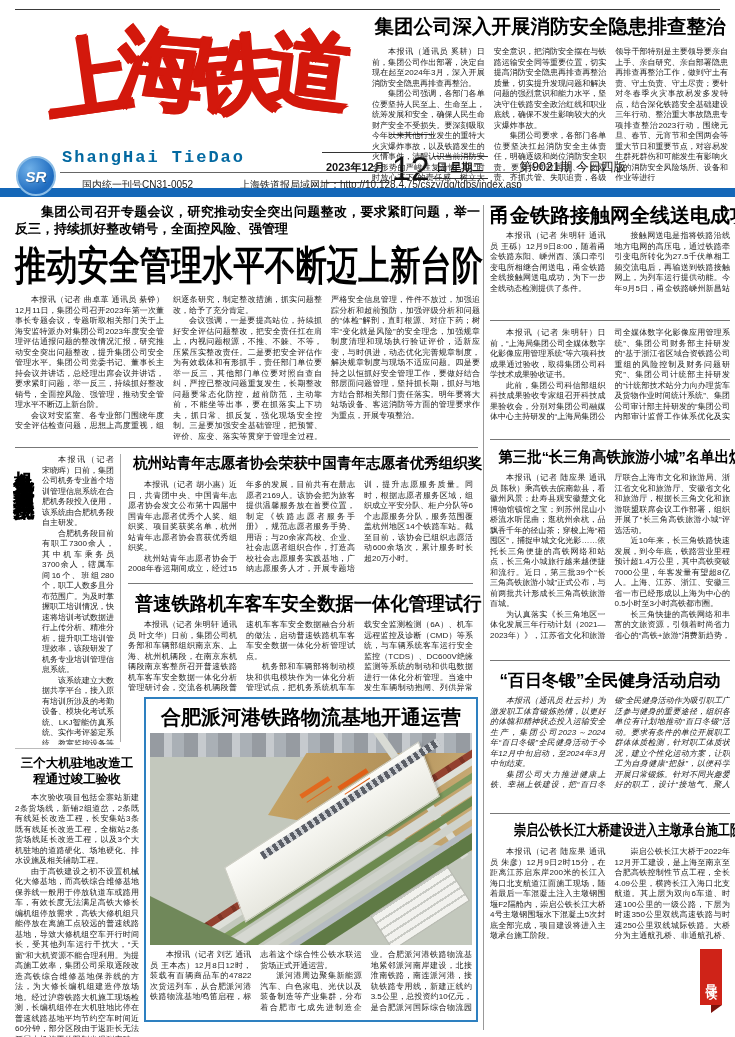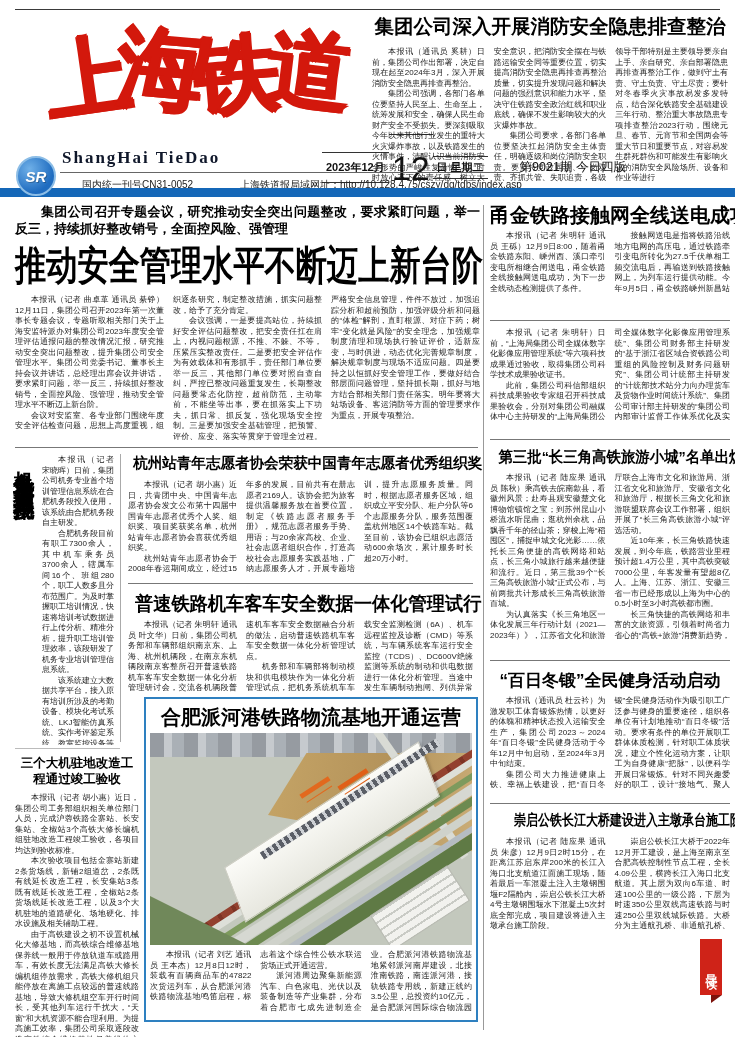--- a/index.html
+++ b/index.html
@@ -17,21 +17,21 @@
 
   
   .top-rule { position:absolute; left:15px; top:9px; width:705px; height:1px; background:#3a3a3a; }
   .brand { position:absolute; left:44px; top:24px; letter-spacing:-12px; white-space:nowrap; }
   .brand span { display:inline-block; font-family:"DejaVu Serif","Liberation Serif",serif; font-weight:bold; font-size:86px; line-height:1.1;
                 color:#d3180c; text-shadow:2px 1px 0 #d3180c, -1px 1px 0 #d3180c, 1px -1px 0 #d3180c; }
   .bc1 { transform:rotate(-8deg) translateY(7px); }
   .bc2 { transform:rotate(5deg) translateY(-3px) scale(1.03); }
   .bc3 { transform:rotate(-5deg) translateY(3px); }
   .bc4 { transform:rotate(7deg) translateY(-2px); }
-  .romanized { position:absolute; left:62px; top:148px; font-family:Liberation Serif, serif; font-weight:bold; font-size:17px; letter-spacing:2px; color:#0f172a; }
+  .romanized { position:absolute; left:62px; top:148px; font-family:Liberation Mono, monospace; font-weight:bold; font-size:17px; letter-spacing:2px; color:#0369a1; }
   .dateblock { position:absolute; left:322px; top:134px; display:flex; align-items:center; color:#111; }
   .date-seg1 { font-size:11px; font-weight:bold; border-top:1px solid #333; border-bottom:1px solid #333; padding:7px 4px; }
   .date-day { font-size:34px; font-weight:400; line-height:1; padding:16px 3px; border-top:1px solid #333; }
   .date-seg2 { font-size:11px; font-weight:bold; border-top:1px solid #333; border-bottom:1px solid #333; padding:3px 4px; }
   .date-issue { font-size:12.5px; font-weight:normal; margin-left:32px; }
   .mast-line2 { position:absolute; left:60px; top:172px; width:460px; height:1px; background:#666; }
   .logo { position:absolute; left:16px; top:156px; width:40px; height:40px; border-radius:50%;
           background:radial-gradient(circle at 32% 30%, #6fb0e8, #1f6cc0 68%); border:2px solid #8cbde6;
           display:flex; align-items:center; justify-content:center; color:#fff; font-style:italic; font-weight:bold; font-size:15px; z-index:5;
           text-shadow:1px 1px 0 rgba(0,0,0,.25); }
@@ -181,21 +181,21 @@
     <hr class="rule" style="margin-bottom:7px;">
     <div class="ttl r-ttl15">第三批“长三角高铁旅游小城”名单出炉</div>
     <div class="t8 cols2" style="height:178px;margin-bottom:9px;">
       <p>本报讯（记者 陆应果 通讯员 陈秋）乘高铁去皖南歙县，看徽州风景；赴寿县观安徽楚文化博物馆镇馆之宝；到苏州昆山小桥流水听昆曲；逛杭州余杭，品飘香千年的径山茶；穿梭上海“稻囤区”，捕捉申城文化光影……依托长三角便捷的高铁网络和站点，长三角小城旅行越来越便捷和流行。近日，第三批39个“长三角高铁旅游小城”正式公布，与前两批共计形成长三角高铁旅游百城。</p>
       <p>为认真落实《长三角地区一体化发展三年行动计划（2021—2023年）》，江苏省文化和旅游厅联合上海市文化和旅游局、浙江省文化和旅游厅、安徽省文化和旅游厅，根据长三角文化和旅游联盟联席会议工作部署，组织开展了“长三角高铁旅游小城”评选活动。</p>
       <p>近10年来，长三角铁路快速发展，到今年底，铁路营业里程预计超1.4万公里，其中高铁突破7000公里，年客发量有望超8亿人。上海、江苏、浙江、安徽三省一市已经形成以上海为中心的0.5小时至3小时高铁都市圈。</p>
       <p>长三角快捷的高铁网络和丰富的文旅资源，引领着时尚省力省心的“高铁+旅游”消费新趋势，满足了市民游客对美好生活向往的新需要。业内人士指出，未来“长三角高铁旅游小城”将形成品牌效应，连线成圈，推出更多跨区域、主题化的精品旅游线路和特色文旅产品，以“高铁+旅游”助力区域经济社会发展。</p>
     </div>
     <hr class="rule" style="margin-bottom:8px;">
     <div class="ttl r-ttl17">“百日冬锻”全民健身活动启动</div>
-    <div class="t8 cols2" style="height:100px;margin-bottom:7px;">
+    <div class="t8 cols2" style="height:100px;margin-bottom:17px;font-style:italic;">
       <p>本报讯（通讯员 杜云衿）为激发职工体育锻炼热情，以更好的体魄和精神状态投入运输安全生产，集团公司2023～2024年“百日冬锻”全民健身活动于今年12月中旬启动，至2024年3月中旬结束。</p>
       <p>集团公司大力推进健康上铁、幸福上铁建设，把“百日冬锻”全民健身活动作为吸引职工广泛参与健身的重要途径，组织各单位有计划地推动“百日冬锻”活动。要求有条件的单位开展职工群体体质检测，针对职工体质状况，建立个性化运动方案，让职工为自身健康“把脉”，以便科学开展日常锻炼。针对不同兴趣爱好的职工，设计“接地气、聚人气”的大众健身活动方案，因地制宜组织踢毽子、篮球赛、掷飞镖、打太极拳等小型多样的体育活动，营造“我运动、我健康、我快乐”的氛围。充分利用职工网络健步走小程序和“上铁职工家园”App文体场馆预约功能，不断扩大职工参与面。</p>
 
     </div>
     <hr class="rule" style="margin-bottom:7px;">
     <div class="ttl r-ttl15b">崇启公铁长江大桥建设进入主墩承台施工阶段</div>
     <div class="t8 cols2" style="height:102px;">
       <p>本报讯（记者 陆应果 通讯员 朱彦）12月9日2时15分，在距离江苏启东岸200米的长江入海口北支航道江面施工现场，随着最后一车混凝土注入主墩钢围堰F2隔舱内，崇启公铁长江大桥4号主墩钢围堰水下混凝土5次封底全部完成，项目建设将进入主墩承台施工阶段。</p>
       <p>崇启公铁长江大桥于2022年12月开工建设，是上海至南京至合肥高铁控制性节点工程，全长4.09公里，横跨长江入海口北支航道。其上层为双向6车道、时速100公里的一级公路，下层为时速350公里双线高速铁路与时速250公里双线城际铁路。大桥分为主通航孔桥、非通航孔桥、南北岸公铁合建引桥、南北岸单建铁路引桥，其中主通航孔桥为主跨400米双塔双索面钢桁结合梁斜拉桥，是世界最大跨度双塔双索面公铁两用无砟轨道斜拉桥。主通航孔桥3号主墩、4号主墩分别为南主塔基、北主塔基。</p>
     </div>
@@ -230,21 +230,20 @@
         <p>机务部和车辆部将制动模块和供电模块作为一体化分析管理试点，把机务系统机车车载安全监测检测（6A）、机车远程监控及诊断（CMD）等系统，与车辆系统客车运行安全监控（TCDS）、DC600V绝缘监测等系统的制动和供电数据进行一体化分析管理。当途中发生车辆制动抱闸、列供异常冒烟等报警，安全生产指挥中心数据分析员在按正常流程处置时，可同时对报警时间段前后的机车客车安全数据进行比对分析，精准判断故障点，从而根据分析结果辅助应急指挥人员决断。</p>
 
       </div>
     </div>
   </div>
 
   <div class="daji-hr"></div>
   <div class="daji">
     <div class="daji-title">三个大机驻地改造工程通过竣工验收</div>
     <div class="t8 daji-body">
-      <p>本报讯（记者 胡小惠）近日，集团公司工务部组织相关单位部门人员，完成沪蓉铁路金寨站、长安集站、全椒站3个高铁大修长编机组驻地改造工程竣工验收，各项目均达到验收标准。</p>
       <p>本次验收项目包括金寨站新建2条货场线，新铺2组道岔，2条既有线延长改造工程，长安集站3条既有线延长改造工程，全椒站2条货场线延长改造工程，以及3个大机驻地的道路硬化、场地硬化、排水设施及相关辅助工程。</p>
       <p>由于高铁建设之初不设置机械化大修基地，而高铁综合维修基地保养线一般用于停放轨道车或路用车，有效长度无法满足高铁大修长编机组停放需求，高铁大修机组只能停放在离施工点较远的普速线路基地，导致大修机组空车开行时间长，受其他列车运行干扰大，“天窗”和大机资源不能合理利用。为提高施工效率，集团公司采取逐段改造高铁综合维修基地保养线的方法，为大修长编机组建造停放场地。经过沪蓉铁路大机施工现场检测，长编机组停在大机驻地比停在普速线路基地平均节约空车时间近60分钟，部分区段由于返距长无法开展大机施工的限制也得到突破，实现了高铁线路大机资源的全覆盖。</p>
     </div>
   </div>
 
   <div class="photo-box">
     <div class="ttl photo-title">合肥派河港铁路物流基地开通运营</div>
     <div class="photo">
       <div class="p-top"></div>
       <div class="p-field"></div>

